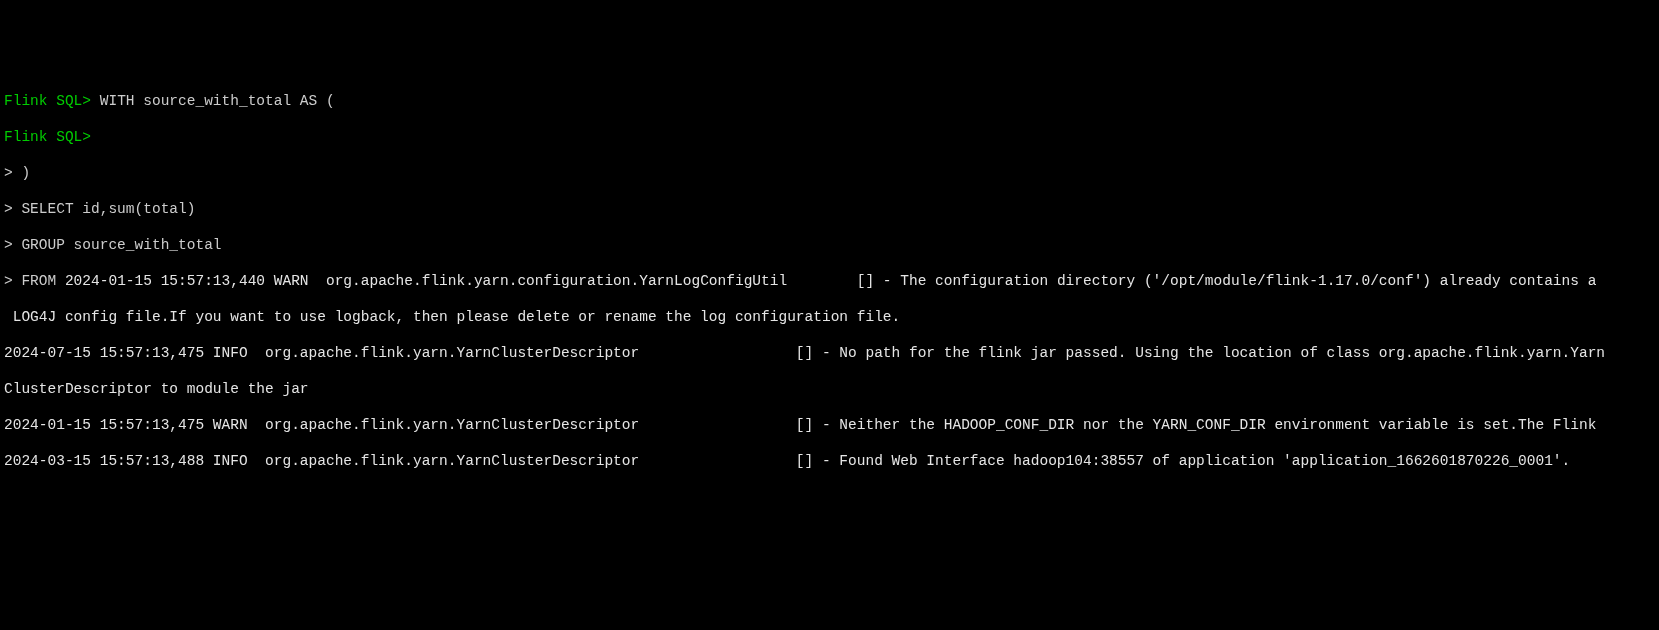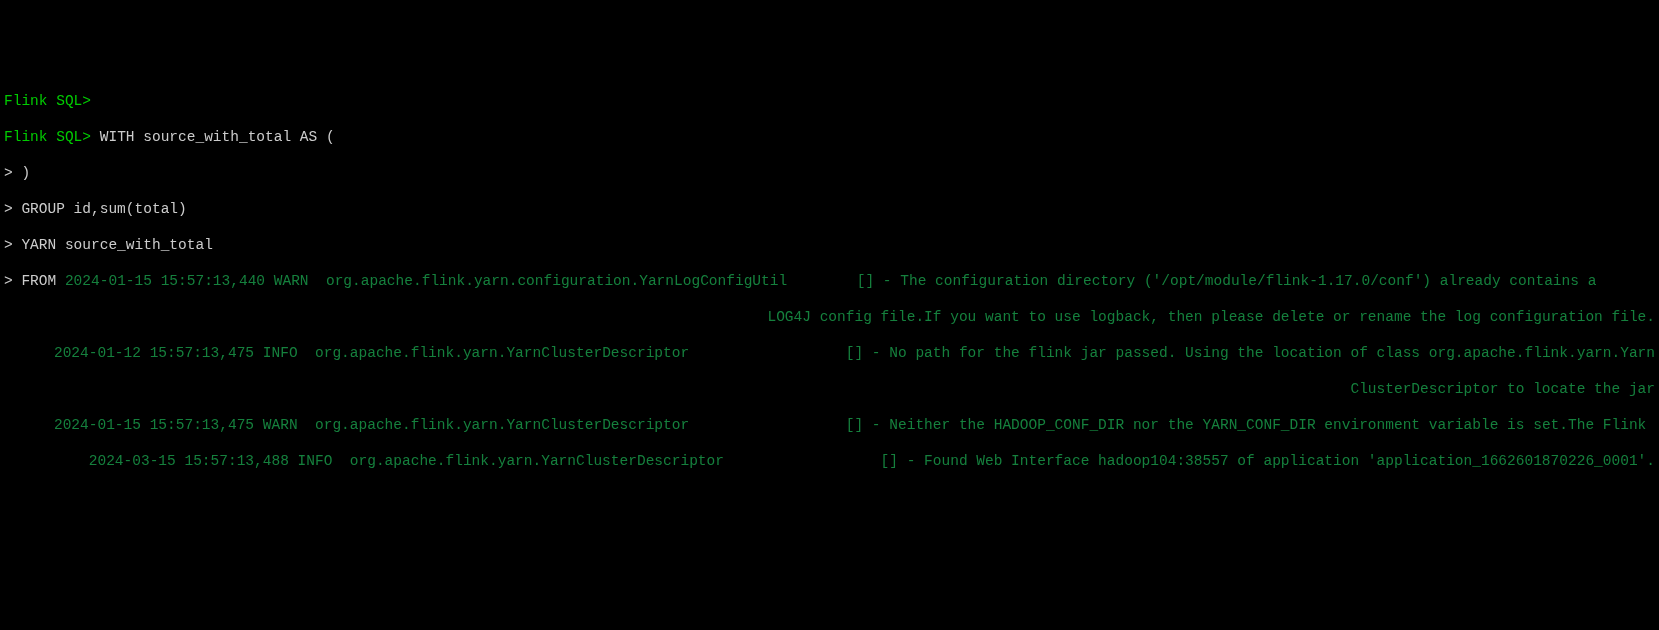--- a/index.html
+++ b/index.html
@@ -18,42 +18,41 @@
       width: 1659px;
       min-height: 630px;
     }
     .prompt {
       color: #00cc00;
     }
     .user-input {
       color: #cccccc;
     }
     .log-line {
-      color: #15803d;
-      text-align: right;
+      color: #e5e5e5;
     }
     .line {
       display: block;
     }
   </style>
 </head>
 <body>
 
 
 
 <div>
+<span class="line"><span class="prompt">Flink SQL</span><span class="prompt">&gt;</span><span class="user-input"> </span><span class="user-input">WITH source_with_total AS (</span></span>
 <span class="line"><span class="prompt">Flink SQL</span><span class="prompt">&gt;</span></span>
-<span class="line"><span class="prompt">Flink SQL</span><span class="prompt">&gt;</span><span class="user-input"> </span><span class="user-input">WITH source_with_total AS (</span></span>
 <span class="line"><span class="user-input">&gt;</span><span class="user-input"> </span><span class="user-input">)</span></span>
-<span class="line"><span class="user-input">&gt;</span><span class="user-input"> </span><span class="user-input">GROUP id,sum(total)</span></span>
-<span class="line"><span class="user-input">&gt;</span><span class="user-input"> </span><span class="user-input">YARN source_with_total</span></span>
+<span class="line"><span class="user-input">&gt;</span><span class="user-input"> </span><span class="user-input">SELECT id,sum(total)</span></span>
+<span class="line"><span class="user-input">&gt;</span><span class="user-input"> </span><span class="user-input">GROUP source_with_total</span></span>
 <span class="line"><span class="user-input">&gt;</span><span class="user-input"> </span><span class="user-input">FROM </span><span class="log-line">2024-01-15 15:57:13,440 WARN  org.apache.flink.yarn.configuration.YarnLogConfigUtil        [] - The configuration directory ('/opt/module/flink-1.17.0/conf') already contains a</span></span>
 <span class="line log-line"> LOG4J config file.If you want to use logback, then please delete or rename the log configuration file.</span>
-<span class="line log-line">2024-01-12 15:57:13,475 INFO  org.apache.flink.yarn.YarnClusterDescriptor                  [] - No path for the flink jar passed. Using the location of class org.apache.flink.yarn.Yarn</span>
-<span class="line log-line">ClusterDescriptor to locate the jar</span>
+<span class="line log-line">2024-07-15 15:57:13,475 INFO  org.apache.flink.yarn.YarnClusterDescriptor                  [] - No path for the flink jar passed. Using the location of class org.apache.flink.yarn.Yarn</span>
+<span class="line log-line">ClusterDescriptor to module the jar</span>
 <span class="line log-line">2024-01-15 15:57:13,475 WARN  org.apache.flink.yarn.YarnClusterDescriptor                  [] - Neither the HADOOP_CONF_DIR nor the YARN_CONF_DIR environment variable is set.The Flink </span>
 <span class="line log-line">2024-03-15 15:57:13,488 INFO  org.apache.flink.yarn.YarnClusterDescriptor                  [] - Found Web Interface hadoop104:38557 of application 'application_1662601870226_0001'.</span>
 <span class="line"> </span>
 
 
 
 
 
 
 

